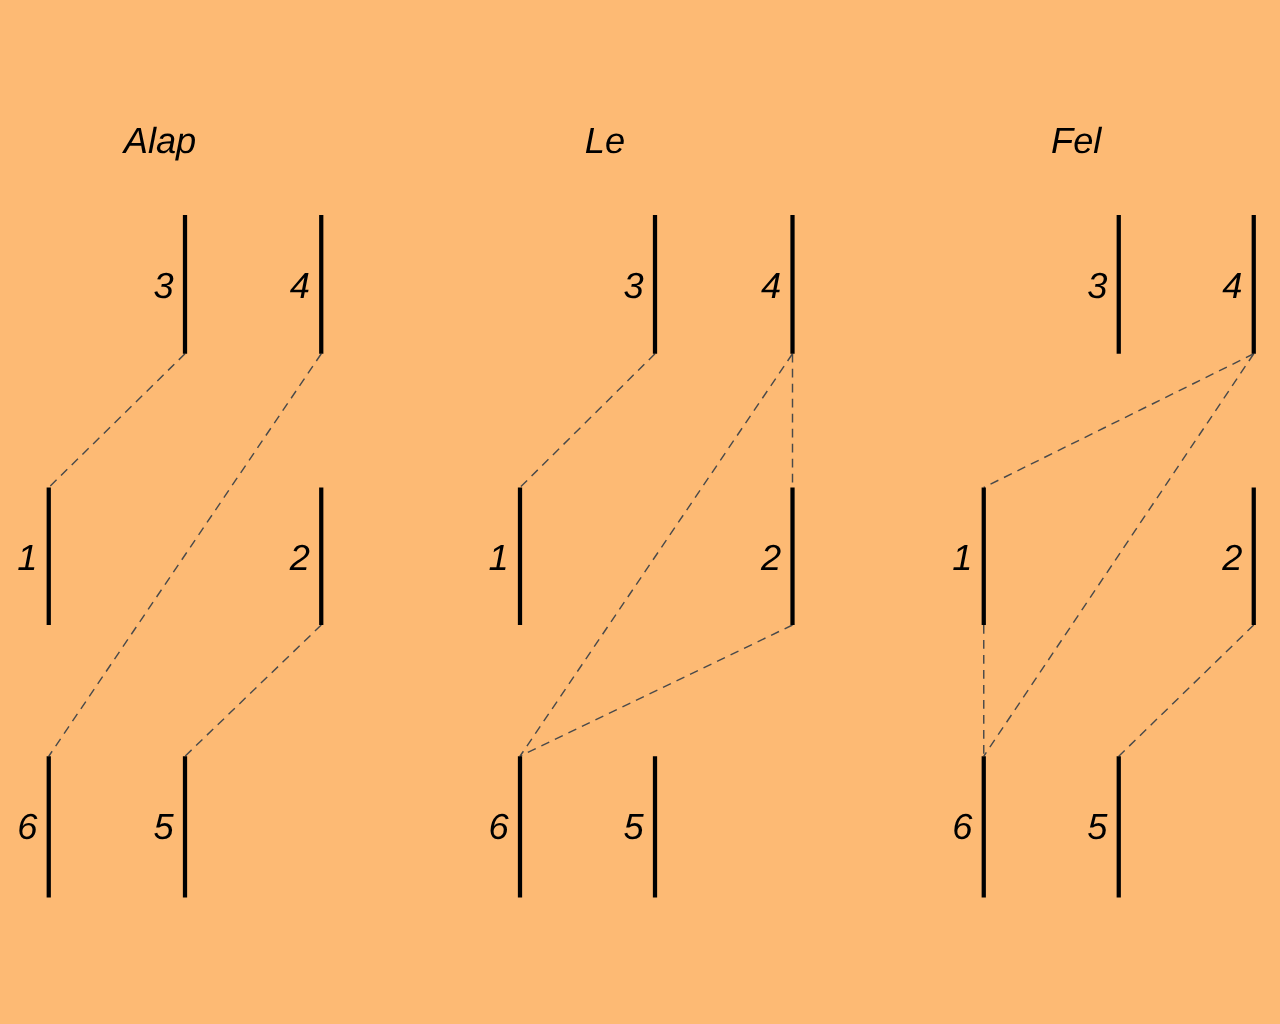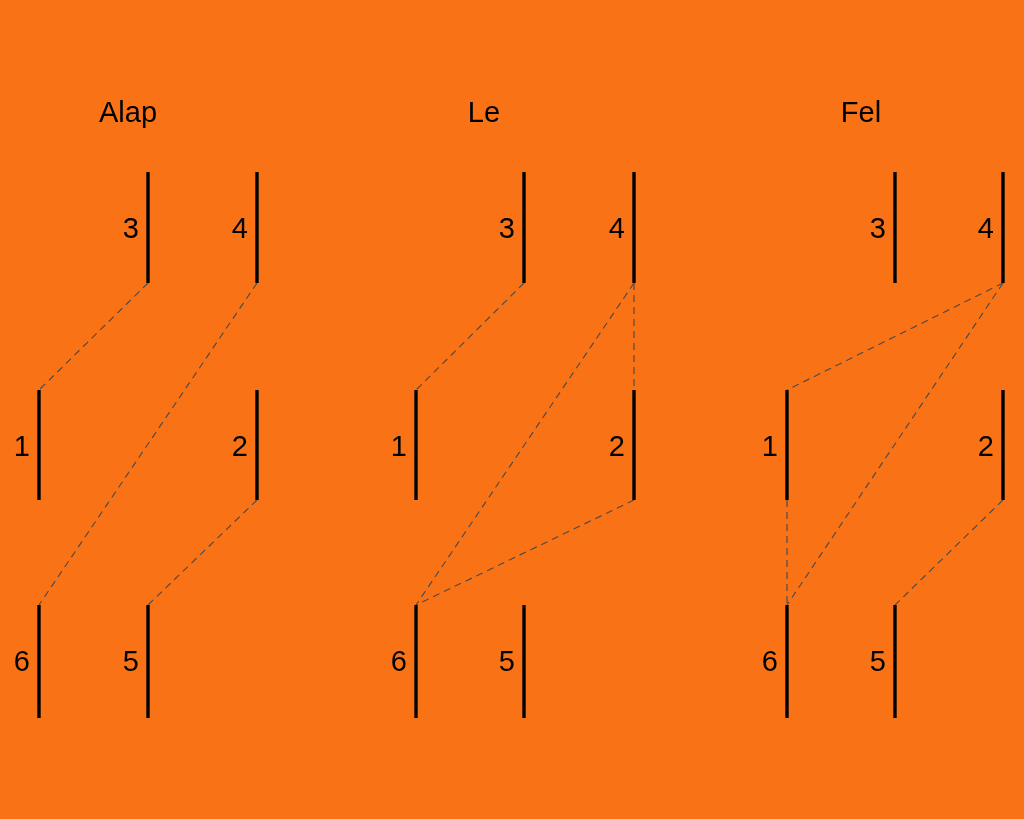--- a/index.html
+++ b/index.html
@@ -12,21 +12,22 @@
     width: 1024px;
     height: 819px;
     font-family: "Liberation Sans", sans-serif;
     color: #000000;
     overflow: hidden;
   }
   #figure {
     position: relative;
     width: 1024px;
     height: 819px;
-    background: #f97316;
+    background: #fdba74;
+    font-style: italic;
   }
   #figure svg {
     position: absolute;
     left: 0;
     top: 0;
     width: 1024px;
     height: 819px;
     display: block;
   }
   .panel-title {

